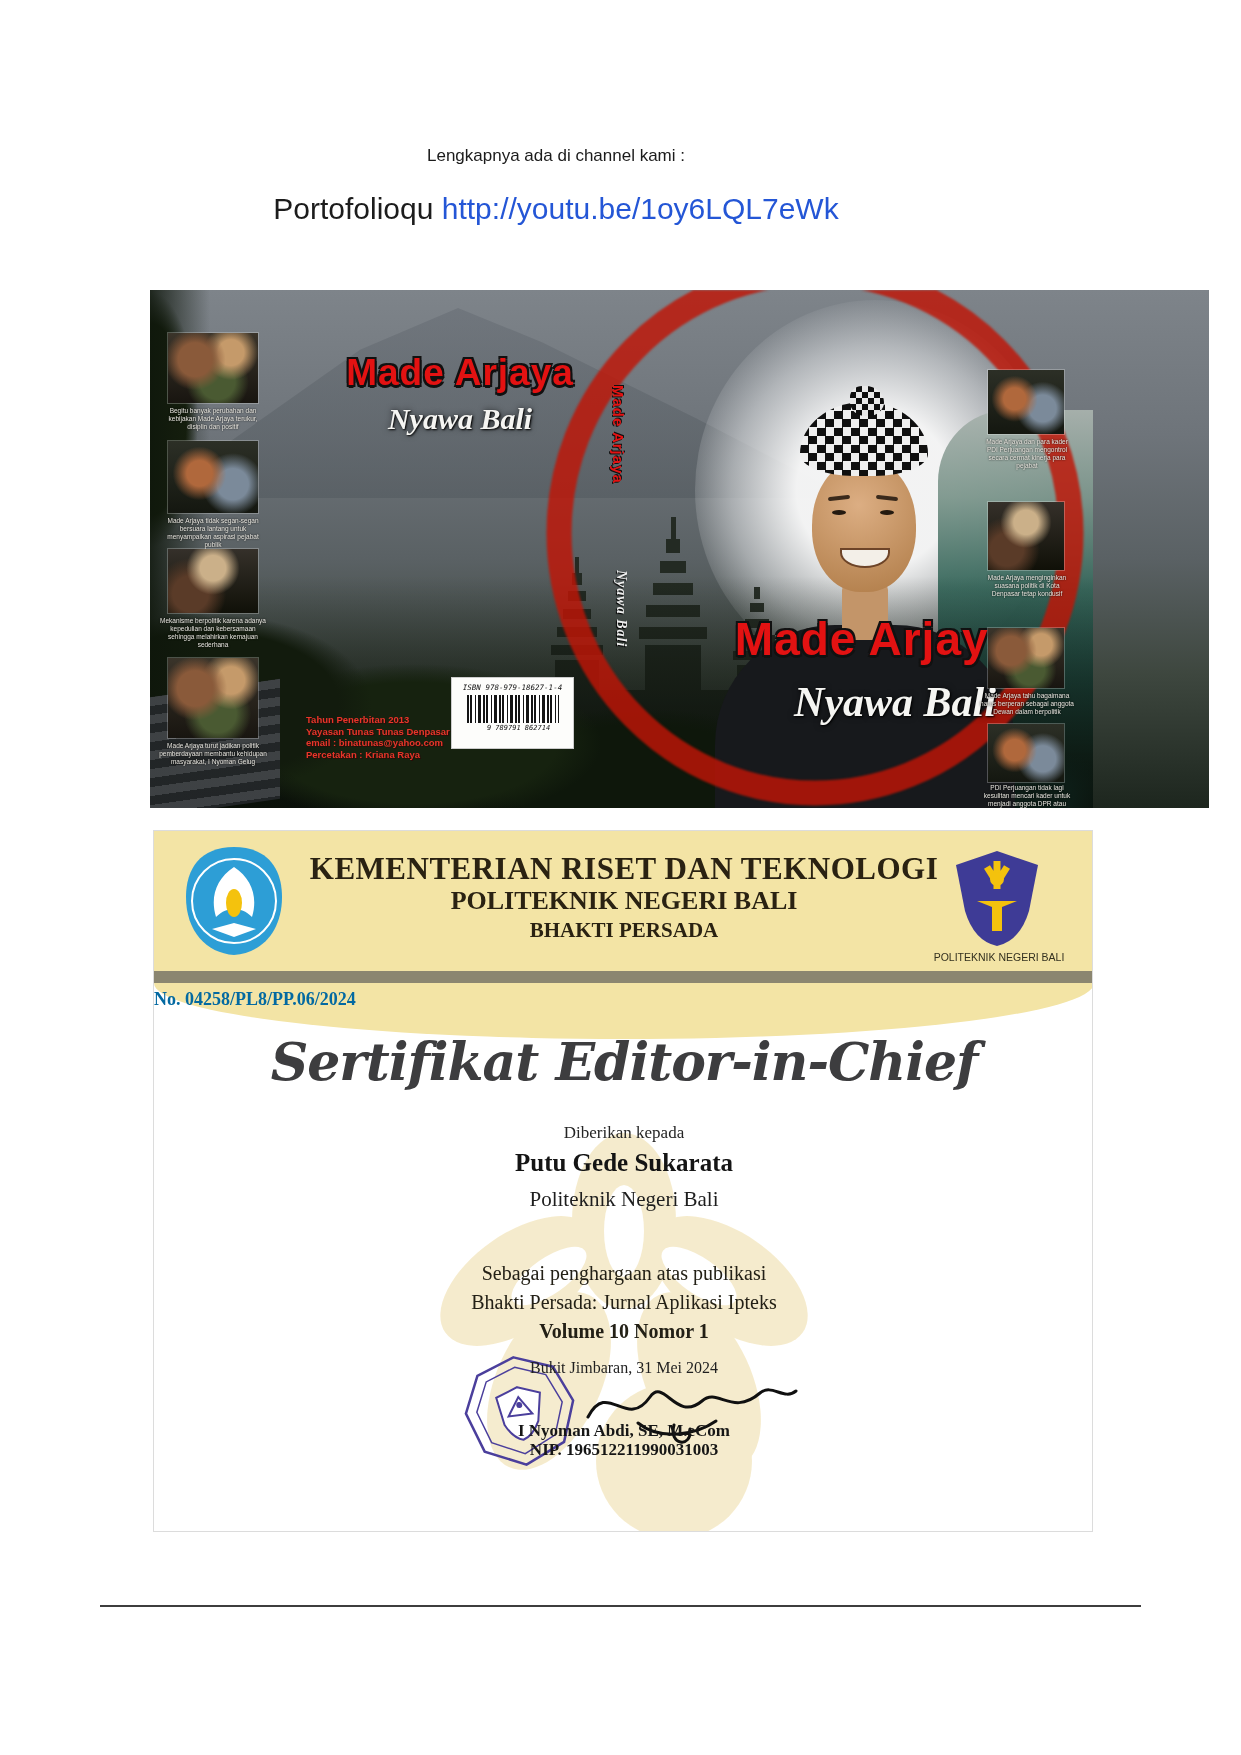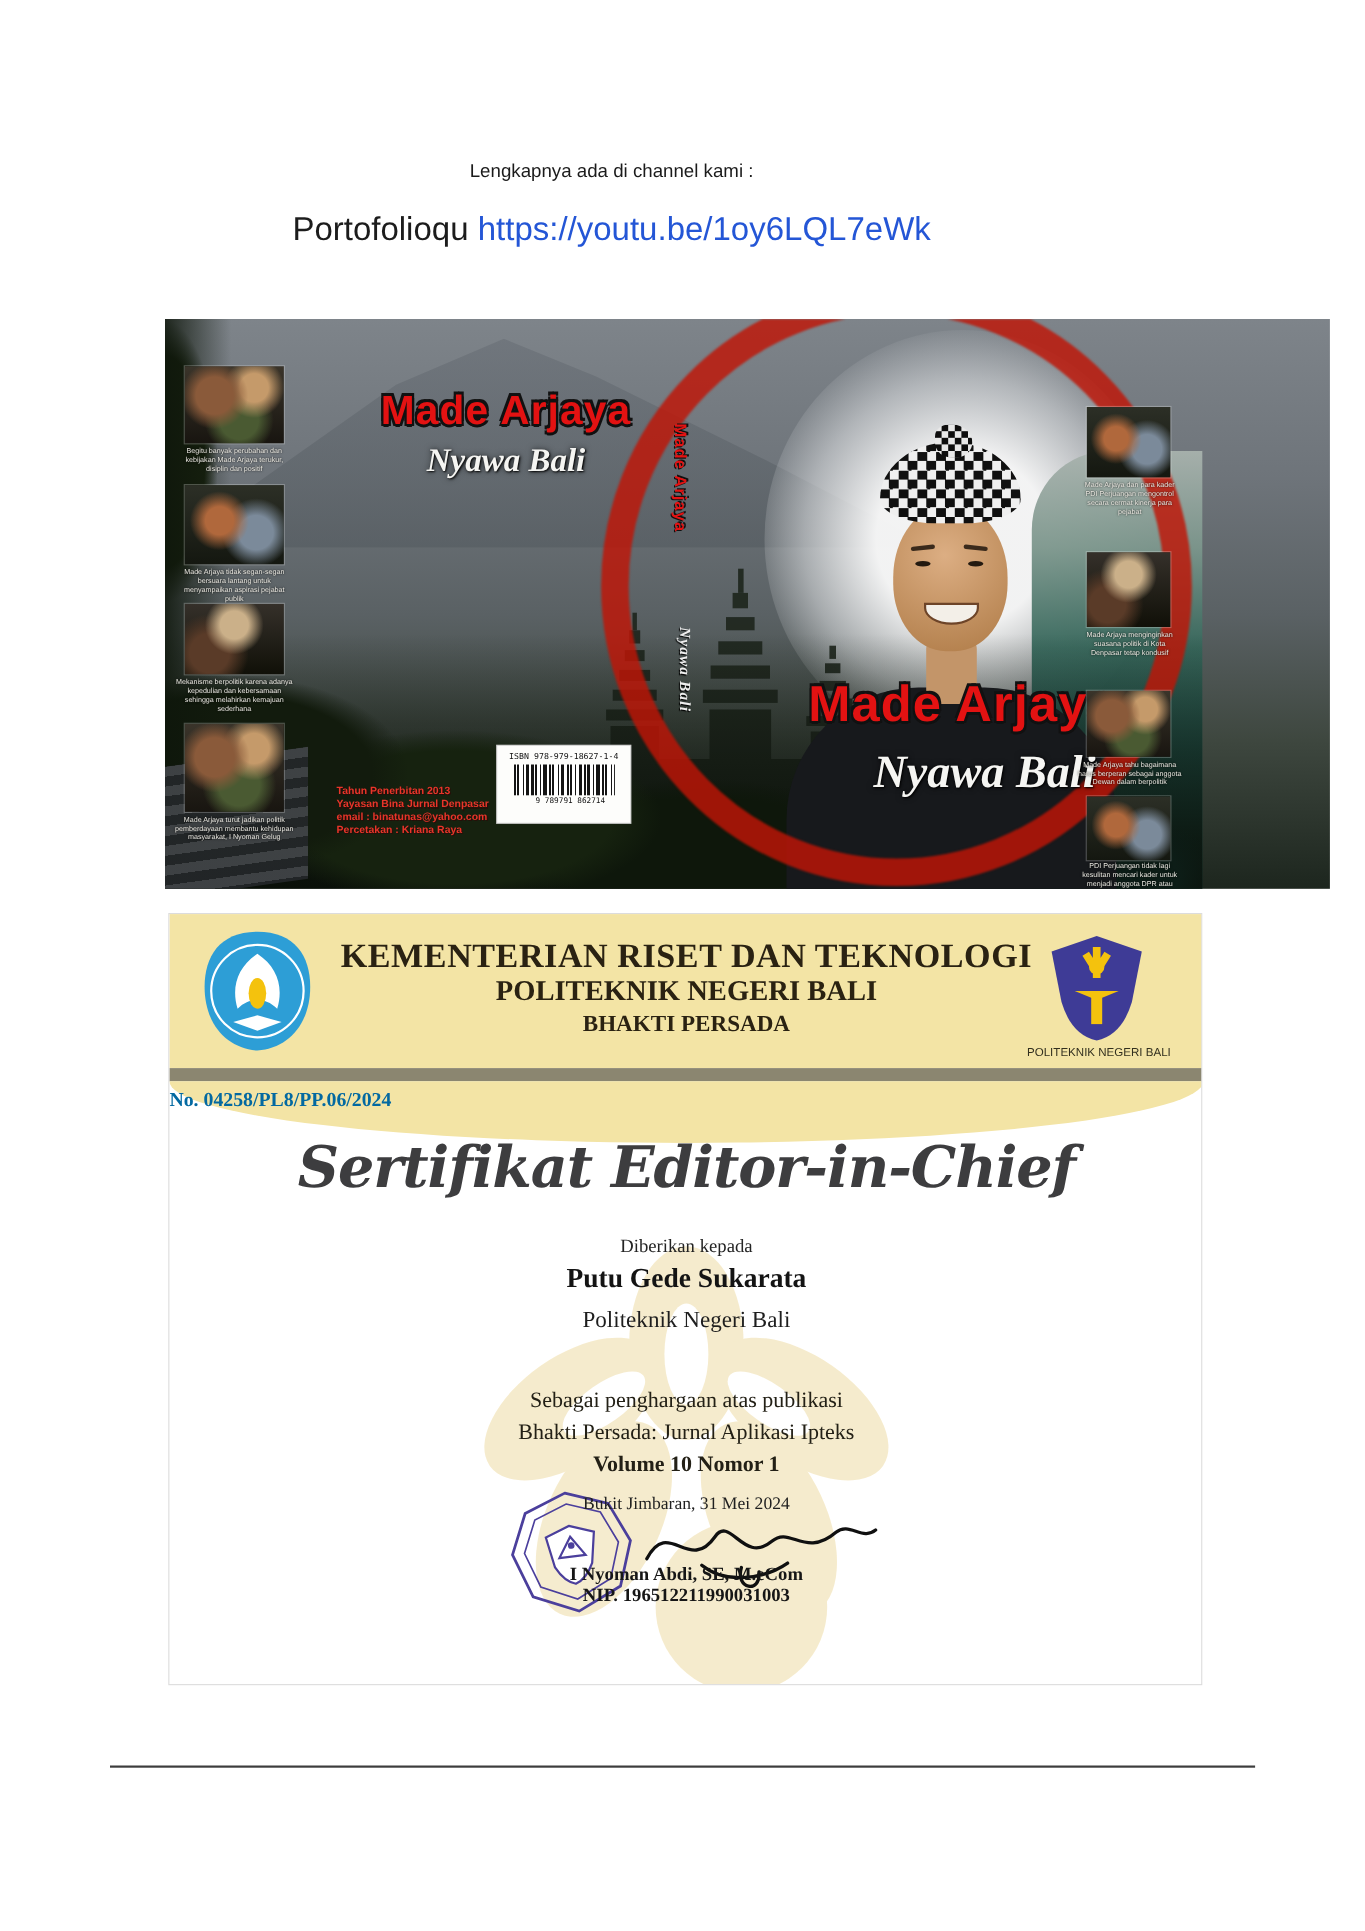--- a/index.html
+++ b/index.html
@@ -78,21 +78,21 @@
        linear-gradient(180deg,#2c2f26,#141710);}
   .ph.v3{background:radial-gradient(circle at 50% 30%,#cbb089 0 20%,rgba(203,176,137,0) 42%),
        radial-gradient(circle at 25% 70%,#5a3b28 0 22%,rgba(90,59,40,0) 44%),
        linear-gradient(180deg,#35302a,#101008);}
   .cap{font-size:6.5px;line-height:8px;color:#e8e6df;text-align:center;
        text-shadow:0 0 2px #000;}
 
   
   .isbn-box{left:302px;top:388px;width:121px;height:70px;background:#fdfdfb;
             box-shadow:0 0 0 1px #ccc;display:flex;flex-direction:column;align-items:center;
-            padding-top:5px;box-sizing:border-box;}
+            padding-top:5px;box-sizing:border-box;font-style:italic;}
   .isbn-label{font-family:"DejaVu Sans Mono",monospace;font-size:7.5px;color:#111;}
   .barcode{width:92px;height:28px;margin-top:3px;
      background:repeating-linear-gradient(90deg,#141414 0 2px,#fff 2px 3px,#141414 3px 5px,#fff 5px 8px,#141414 8px 9px,#fff 9px 11px,#141414 11px 14px,#fff 14px 16px);}
   .isbn-digits{font-family:"DejaVu Sans Mono",monospace;font-size:7px;color:#111;margin-top:1px;margin-left:12px;}
   .pub{left:156px;top:424px;width:180px;font-size:9.5px;line-height:11.5px;font-weight:bold;
        color:#e8352a;text-shadow:1px 1px 0 #2a0c08;}
 
   
   .cert{left:153px;top:830px;width:940px;height:702px;background:#fff;
         border:1px solid #dcdcdc;box-sizing:border-box;overflow:hidden;
@@ -125,21 +125,21 @@
   .z1{z-index:2;}
 
   .footer-rule{left:100px;top:1605px;width:1041px;height:2px;background:#3d3d3d;}
 </style>
 </head>
 <body>
 
 <div class="page">
 
   <div class="abs top-caption">Lengkapnya ada di channel kami :</div>
-  <div class="abs top-title"><span>Portofolioqu </span><a href="#" style="color:#2456D6;">https://youtu.be/1oy6LQL7eWk</a></div>
+  <div class="abs top-title"><span>Portofolioqu </span><a href="#" style="color:#2456D6;">http://youtu.be/1oy6LQL7eWk</a></div>
 
   <div class="abs cover">
     <div class="abs mountain"></div>
     <div class="abs glow"></div>
     <div class="abs sea"></div>
     <svg class="abs pagodas" width="430" height="250">
       <g fill="#1f261e" opacity="0.92">
         <rect x="150" y="195" width="270" height="55"></rect>
         <g>
           <rect x="190" y="165" width="44" height="35"></rect>
@@ -218,21 +218,21 @@
     <div class="abs cap" style="left:830px;top:494px;width:94px;">PDI Perjuangan tidak lagi kesulitan mencari kader untuk menjadi anggota DPR atau DPRD</div>
 
     <div class="abs isbn-box">
       <div class="isbn-label">ISBN 978-979-18627-1-4</div>
       <div class="barcode"></div>
       <div class="isbn-digits">9 789791 862714</div>
     </div>
 
     <div class="abs pub">
       <div>Tahun Penerbitan 2013</div>
-      <div>Yayasan Bina Jurnal Denpasar</div>
+      <div>Yayasan Tunas Tunas Denpasar</div>
       <div>email : binatunas@yahoo.com</div>
       <div>Percetakan : Kriana Raya</div>
     </div>
   </div>
 
   <div class="abs cert">
 
     <svg class="abs wm" width="560" height="420" style="left:190px;top:300px;">
       <g fill="#F0DFAC">
         <ellipse cx="280" cy="90" rx="52" ry="88"></ellipse>

